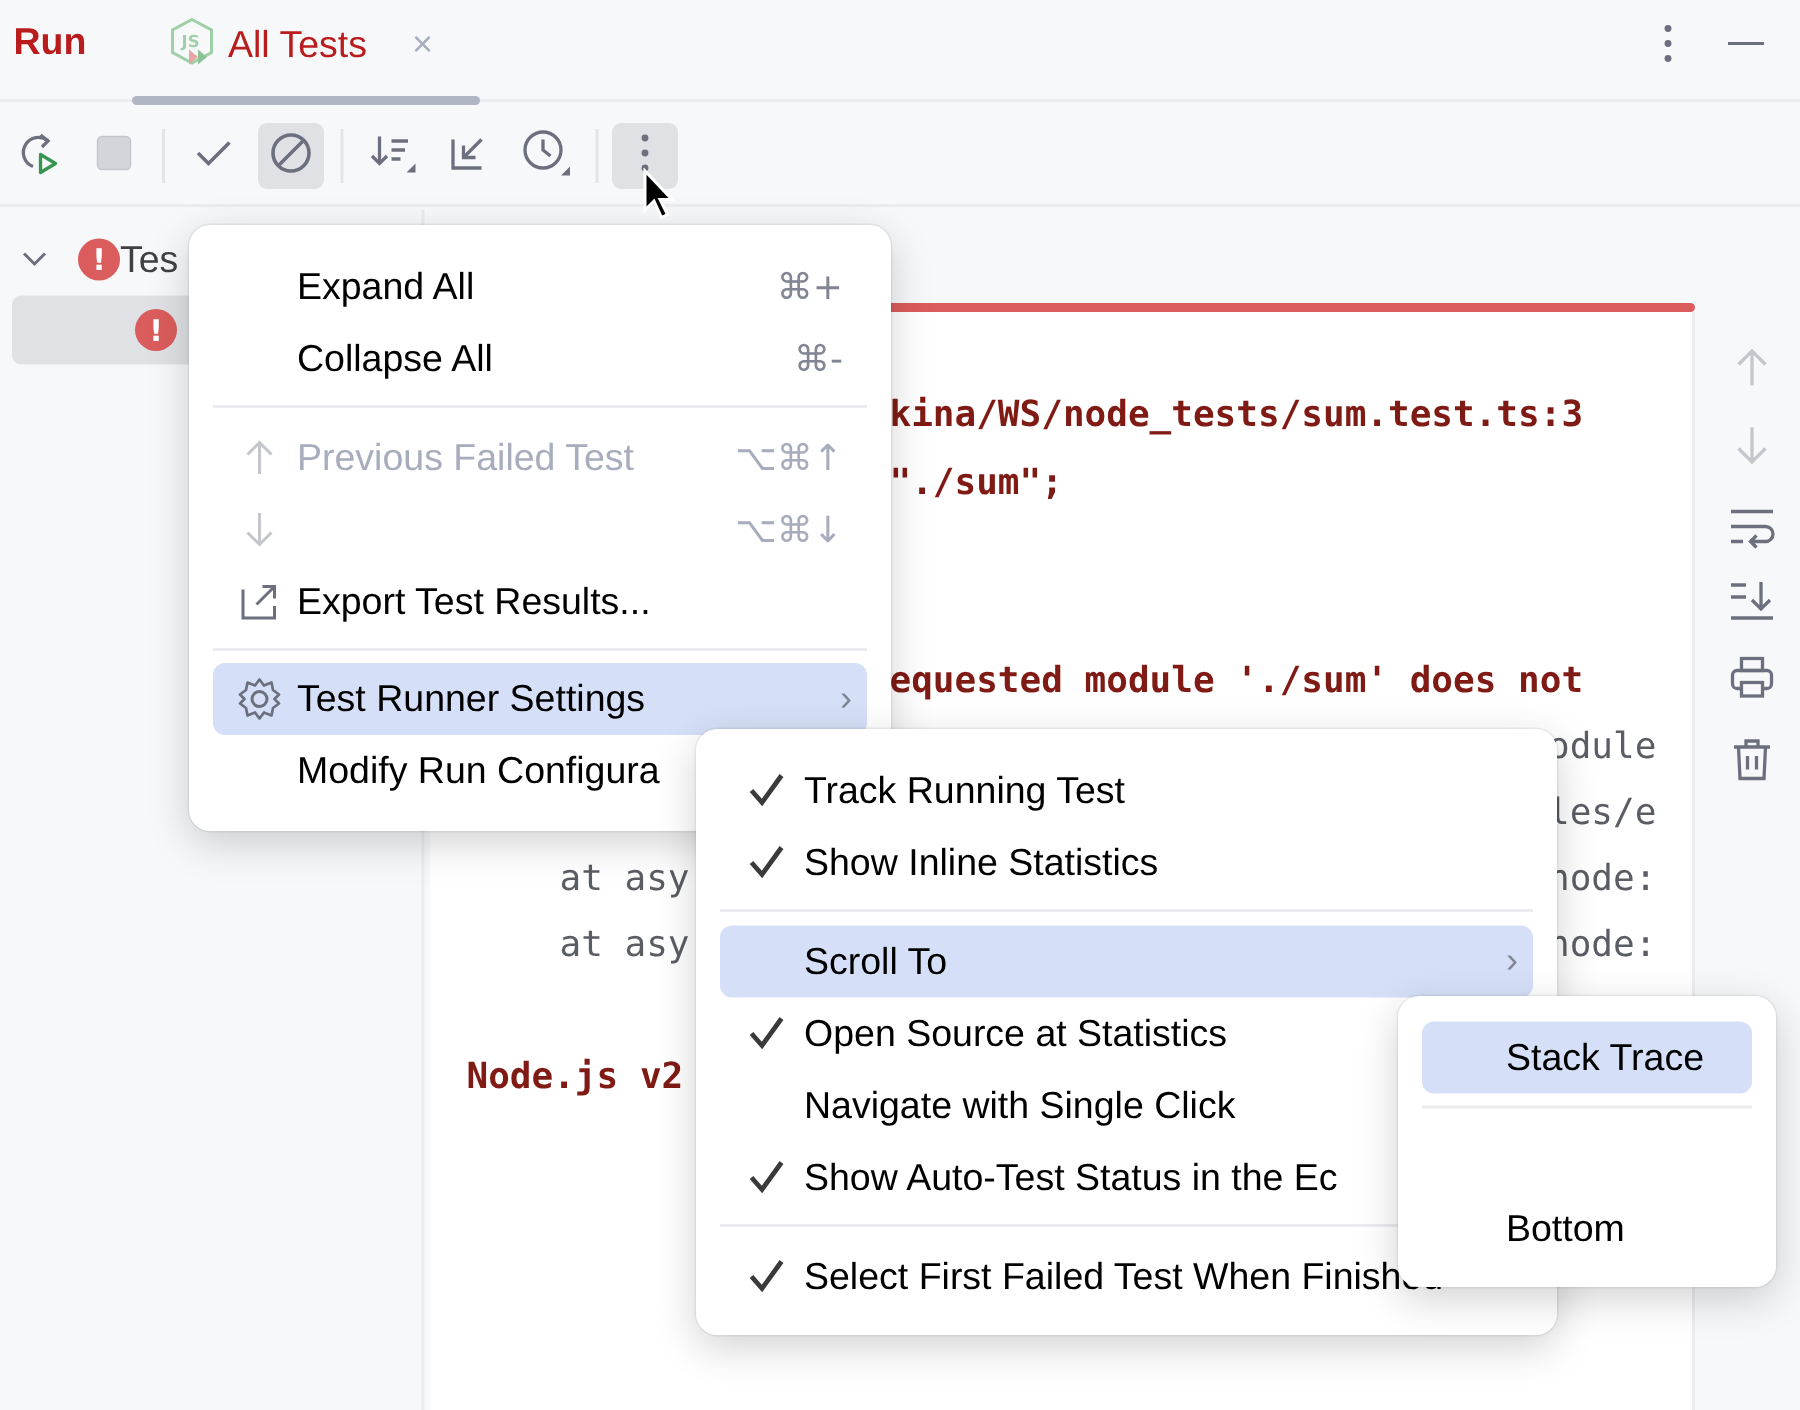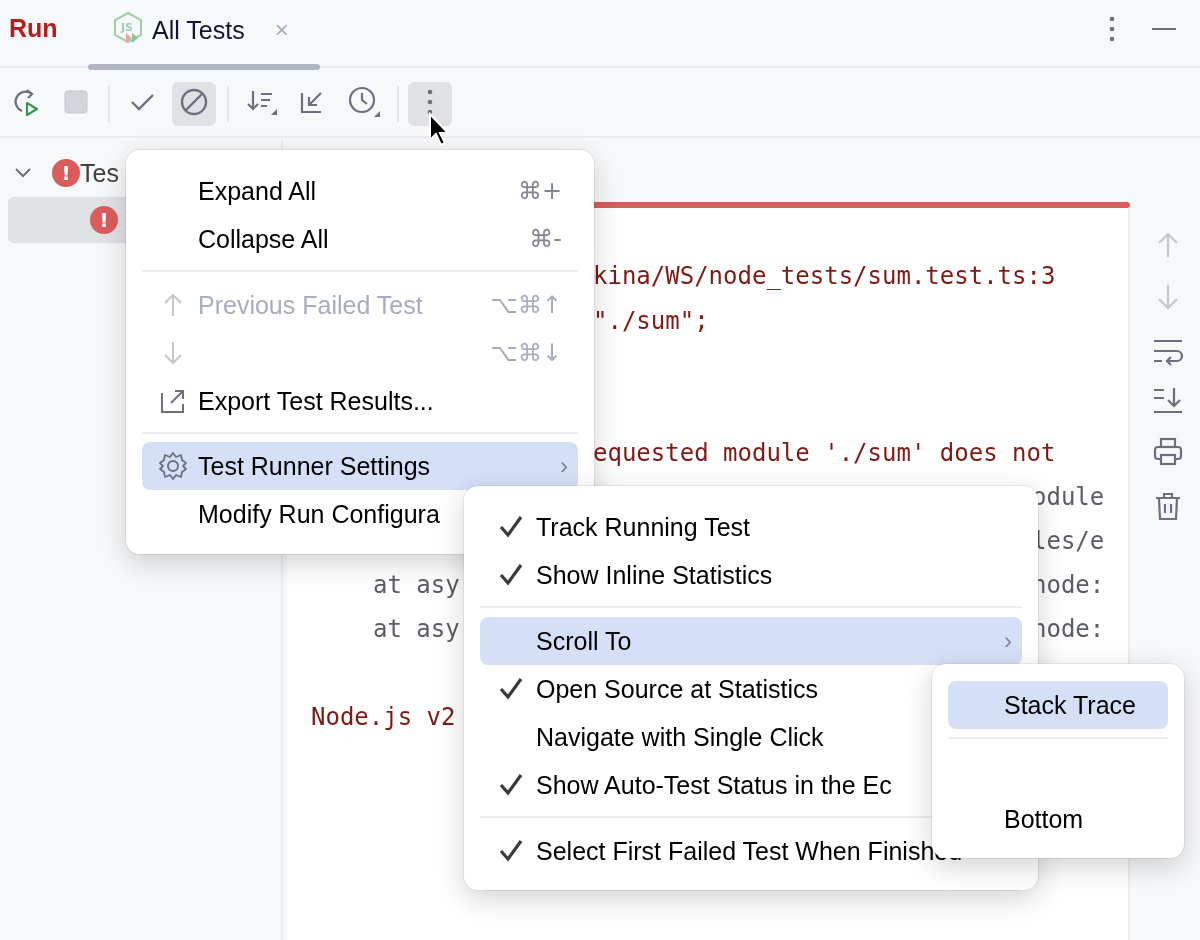--- a/index.html
+++ b/index.html
@@ -9,21 +9,21 @@
     font-family: "Liberation Sans", "DejaVu Sans", sans-serif;
     color: #000;
     position: relative;
   }
   .abs { position: absolute; }
 
   
   .titlebar { left:0; top:0; width:1200px; height:68px; background:#f7f8fa; border-bottom:2px solid #ebecf0; }
   .run-label { left:9px; top:14px; font-size:25px; font-weight:bold; color:#b91c1c; }
   .tab { left:112px; top:10px; height:40px; display:flex; align-items:center; gap:8px; }
-  .tab-title { font-size:25px; color:#0f172a; }
+  .tab-title { font-size:25px; color:#b91c1c; }
   .tab-close { font-size:24px; color:#a8adbd; margin-left:22px; cursor:pointer; }
   .tab-underline { left:88px; top:64px; width:232px; height:6px; border-radius:3px; background:#b0b6c4; }
   .title-more { left:1102px; top:14px; width:20px; height:30px; }
   .title-min { left:1152px; top:28px; width:24px; height:2px; background:#6c707e; }
 
   
   .toolbar { left:0; top:70px; width:1200px; height:68px; background:#f7f8fa; border-bottom:2px solid #ebecf0; }
   .tb-btn { position:absolute; top:12px; width:44px; height:44px; border-radius:6px; display:flex; align-items:center; justify-content:center; }
   .tb-btn.active { background:#dfe1e5; }
   .tb-sep { position:absolute; top:16px; width:2px; height:36px; background:#e4e5e9; }
@@ -34,21 +34,21 @@
   .tree-row.selected { background:#dfe1e5; border-radius:6px; width:300px; }
   .err-icon { width:28px; height:28px; border-radius:50%; background:#db5c5c; color:#fff; font-weight:bold; font-size:20px; display:flex; align-items:center; justify-content:center; font-family:"DejaVu Sans", sans-serif; }
   .tree-label { font-size:25px; color:#404040; }
 
   
   .console { left:287px; top:140px; width:843px; height:800px; background:#fff; }
   .console-topstrip { left:287px; top:140px; width:843px; height:62px; background:#f7f8fa; }
   .console-redbar { left:287px; top:202px; width:843px; height:6px; background:#db5c5c; border-radius:3px; }
   .console-border-r { left:1128px; top:208px; width:2px; height:732px; background:#ebecf0; }
   .log-line { position:absolute; font-family:"DejaVu Sans Mono", "Liberation Mono", monospace; font-size:24px; white-space:pre; }
-  .log-red { color:#7f1a14; }
+  .log-red { color:#7f1a14;font-weight:bold; }
   .log-gray { color:#5a5d63; }
 
   
   .gutter { left:1130px; top:140px; width:70px; height:800px; background:#f7f8fa; }
   .g-icon { position:absolute; left:1152px; width:32px; height:32px; }
 
   
   .menu { position:absolute; background:#fff; border-radius:14px; box-shadow: 0 8px 28px rgba(0,0,0,0.18), 0 0 0 1px rgba(0,0,0,0.06); }
   .mi { position:absolute; left:16px; right:16px; height:48px; display:flex; align-items:center; border-radius:8px; font-size:25px; }
   .mi.hl { background:#d5e0f8; }

